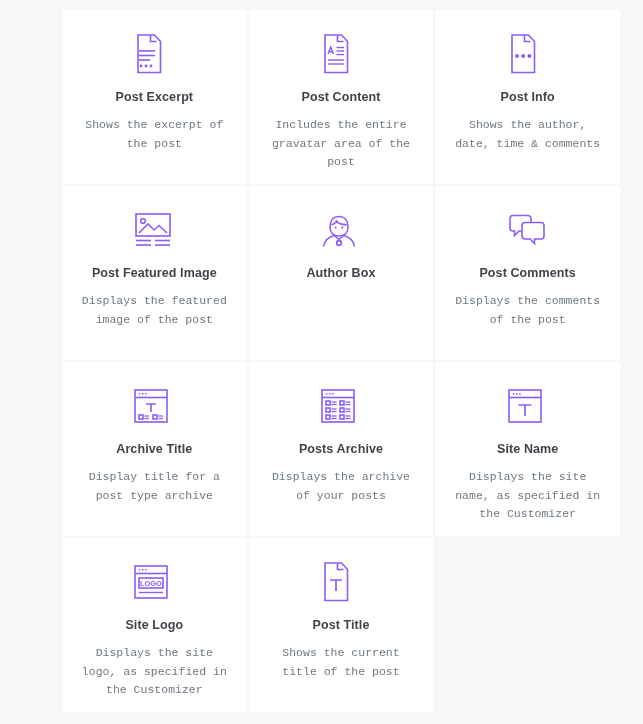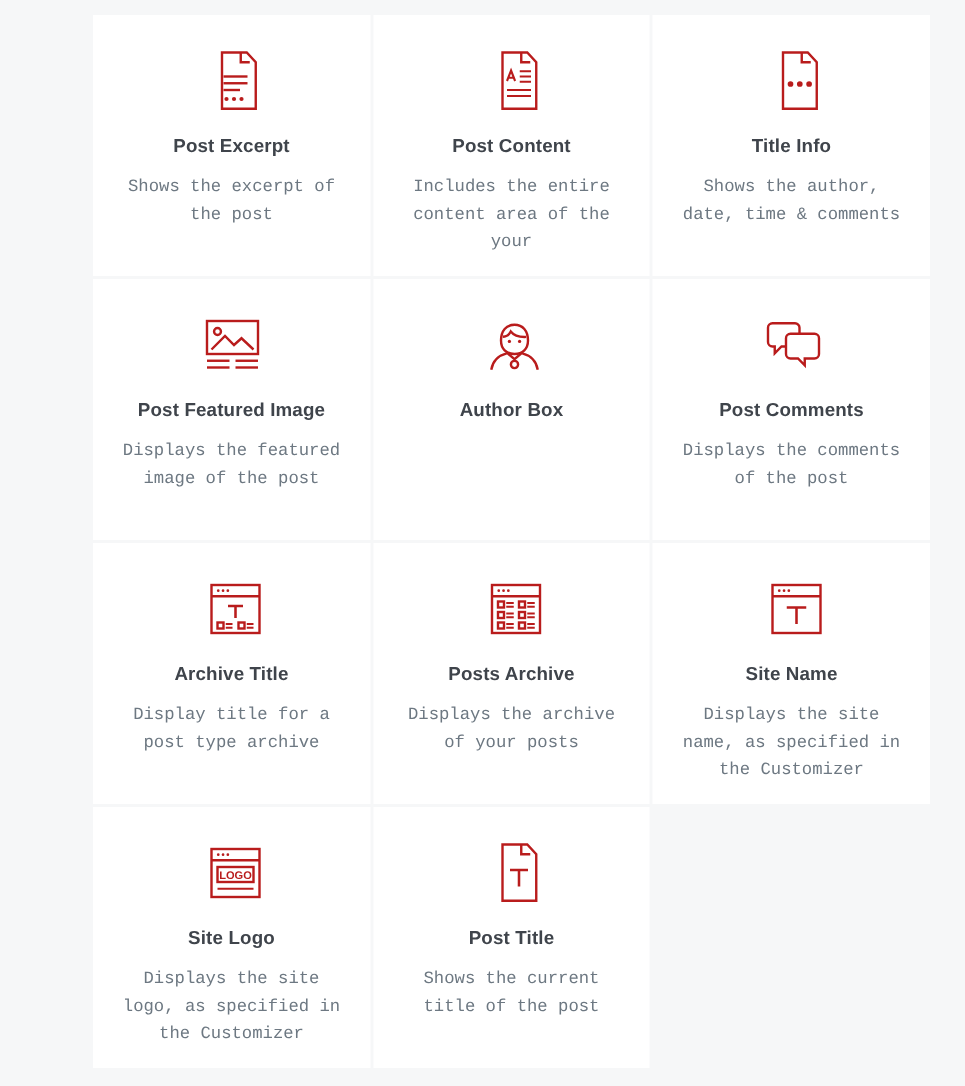--- a/index.html
+++ b/index.html
@@ -42,23 +42,23 @@
     text-align: center;
     cursor: pointer;
     position: relative;
   }
 
   .widget-icon {
     width: 44px;
     height: 44px;
     display: flex;
     align-items: center;
-    justify-content: flex-end;
+    justify-content: flex-start;
     margin-bottom: 14px;
-    color: #b91c1c;
+    color: #8b5cf6;
   }
   .widget-icon svg {
     display: block;
   }
 
   .widget-title {
     font-size: 12.5px;
     font-weight: bold;
     color: #3f444b;
     letter-spacing: .1px;
@@ -115,34 +115,34 @@
           <path d="M18.5 1V7.5H24.5"></path>
           <path d="M9 20 L11.7 13 L14.4 20 M10 17.8 H13.4" stroke-width="1.4"></path>
           <line x1="17.5" y1="13.5" x2="25" y2="13.5" stroke-width="1.4"></line>
           <line x1="17.5" y1="17" x2="25" y2="17" stroke-width="1.4"></line>
           <line x1="17.5" y1="20.5" x2="25" y2="20.5" stroke-width="1.4"></line>
           <line x1="9" y1="26" x2="25" y2="26" stroke-width="1.4"></line>
           <line x1="9" y1="30" x2="25" y2="30" stroke-width="1.4"></line>
         </svg>
       </span>
       <div class="widget-title">Post Content</div>
-      <div class="widget-desc">Includes the entire content area of the your</div>
+      <div class="widget-desc">Includes the entire gravatar area of the post</div>
     </div>
 
     <div class="widget-card">
       <span class="widget-icon">
         <svg width="34" height="40" viewBox="0 0 34 40" fill="none" stroke="currentColor" stroke-width="1.6">
           <path d="M6 1H22.5L28.5 7.5V38.5H6V1Z"></path>
           <path d="M18.5 1V7.5H24.5"></path>
           <circle cx="11" cy="22" r="1.9" fill="currentColor" stroke="none"></circle>
           <circle cx="17.2" cy="22" r="1.9" fill="currentColor" stroke="none"></circle>
           <circle cx="23.4" cy="22" r="1.9" fill="currentColor" stroke="none"></circle>
         </svg>
       </span>
-      <div class="widget-title">Title Info</div>
+      <div class="widget-title">Post Info</div>
       <div class="widget-desc">Shows the author, date, time &amp; comments</div>
     </div>
 
     <div class="widget-card">
       <span class="widget-icon">
         <svg width="42" height="36" viewBox="0 0 42 36" fill="none" stroke="currentColor" stroke-width="1.6">
           <rect x="4" y="2" width="34" height="22"></rect>
           <circle cx="11" cy="9" r="2.3"></circle>
           <path d="M7 21 L16 12 L22 18 L27 13.5 L35 21" stroke-width="1.6"></path>
           <line x1="4" y1="28.5" x2="19" y2="28.5"></line>

